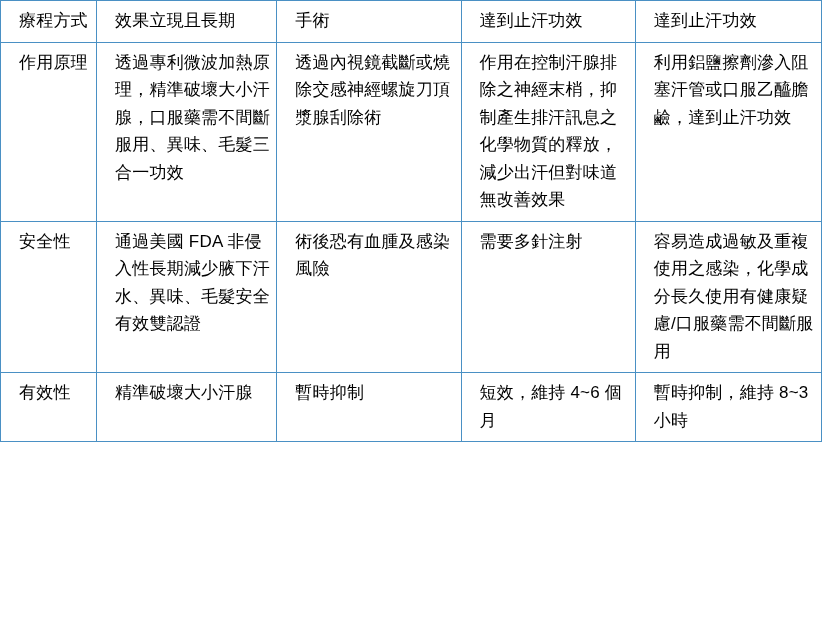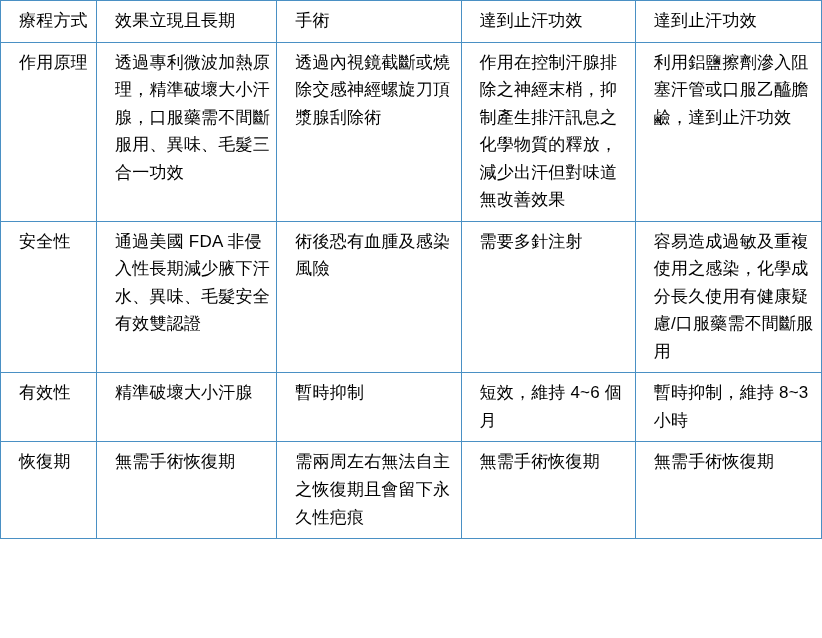--- a/index.html
+++ b/index.html
@@ -74,21 +74,14 @@
       <td>需要多針注射</td>
       <td>容易造成過敏及重複使用之感染，化學成分長久使用有健康疑慮/口服藥需不間斷服用</td>
     </tr>
     <tr>
       <td class="rowhead">有效性</td>
       <td>精準破壞大小汗腺</td>
       <td>暫時抑制</td>
       <td>短效，維持 4~6 個月</td>
       <td>暫時抑制，維持 8~3 小時</td>
     </tr>
-    <tr>
-      <td class="rowhead">恢復期</td>
-      <td>無需手術恢復期</td>
-      <td>需兩周左右無法自主之恢復期且會留下永久性疤痕</td>
-      <td>無需手術恢復期</td>
-      <td>無需手術恢復期</td>
-    </tr>
   </tbody>
 </table>
 
 </body></html>

